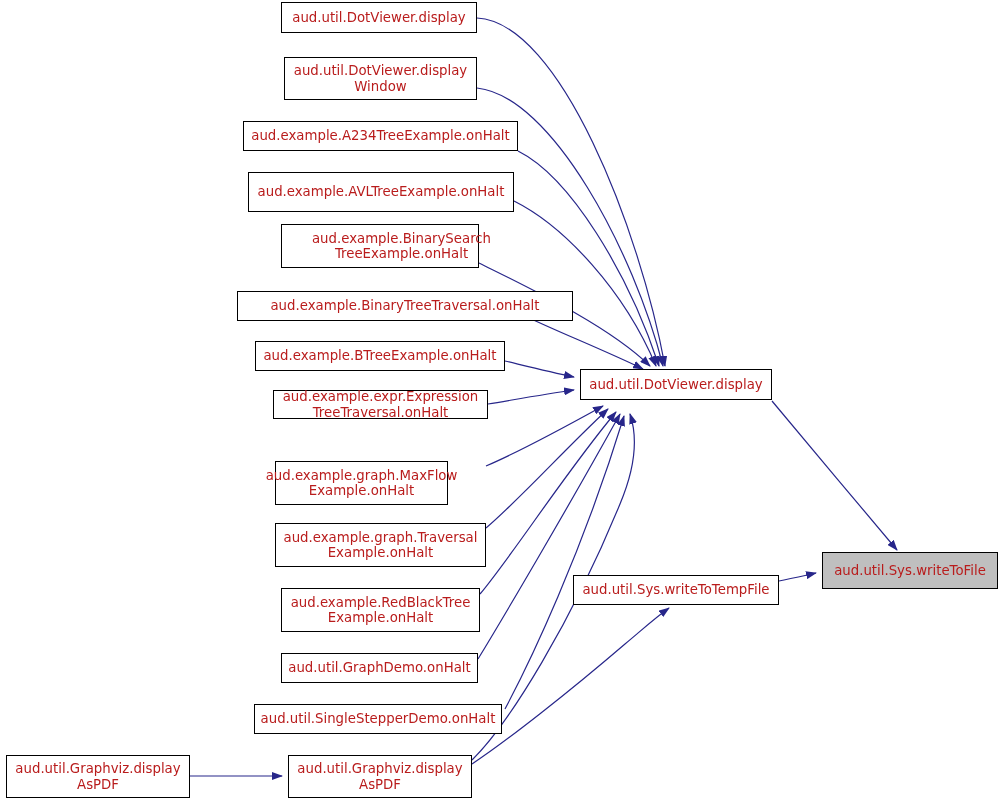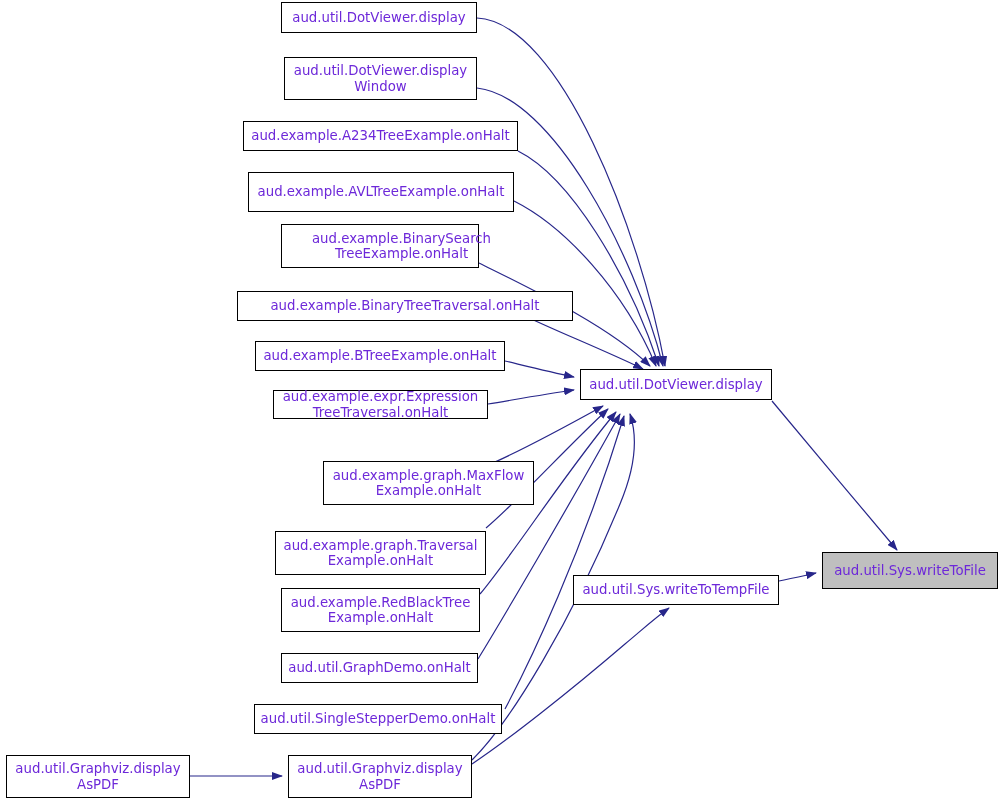--- a/index.html
+++ b/index.html
@@ -24,21 +24,21 @@
     left: 0;
     top: 0;
     width: 1004px;
     height: 803px;
   }
   .node-box {
     position: absolute;
     box-sizing: border-box;
     border: 1px solid #000000;
     background: #ffffff;
-    color: #6d28d9;
+    color: #b91c1c;
     font-size: 13.3px;
     line-height: 15.5px;
     display: flex;
     align-items: center;
     justify-content: center;
     text-align: center;
     white-space: pre-line;
     z-index: 5;
   }
   .node-box.highlight {
@@ -87,23 +87,23 @@
       <div class="node-box" style="left: 284px; top: 57px; width: 193px; height: 43px;"><span class="node-label">aud.util.DotViewer.display
 Window</span></div>
       <div class="node-box" style="left: 243px; top: 121px; width: 275px; height: 30px;"><span class="node-label">aud.example.A234TreeExample.onHalt</span></div>
       <div class="node-box" style="left: 248px; top: 172px; width: 266px; height: 40px;"><span class="node-label">aud.example.AVLTreeExample.onHalt</span></div>
       <div class="node-box" style="left: 281px; top: 224px; width: 198px; height: 44px; padding-left: 43px;"><span class="node-label">aud.example.BinarySearch
 TreeExample.onHalt</span></div>
       <div class="node-box" style="left: 237px; top: 291px; width: 336px; height: 30px;"><span class="node-label">aud.example.BinaryTreeTraversal.onHalt</span></div>
       <div class="node-box" style="left: 255px; top: 341px; width: 250px; height: 30px;"><span class="node-label">aud.example.BTreeExample.onHalt</span></div>
       <div class="node-box" style="left: 273px; top: 390px; width: 215px; height: 29px;"><span class="node-label">aud.example.expr.Expression
 TreeTraversal.onHalt</span></div>
-      <div class="node-box" style="left: 275px; top: 461px; width: 211px; height: 44px; margin-left: 48px;"><span class="node-label">aud.example.graph.MaxFlow
+      <div class="node-box" style="left: 275px; top: 461px; width: 173px; height: 44px;"><span class="node-label">aud.example.graph.MaxFlow
 Example.onHalt</span></div>
-      <div class="node-box" style="left: 275px; top: 523px; width: 211px; height: 44px; margin-top: 8px;"><span class="node-label">aud.example.graph.Traversal
+      <div class="node-box" style="left: 275px; top: 523px; width: 211px; height: 44px;"><span class="node-label">aud.example.graph.Traversal
 Example.onHalt</span></div>
       <div class="node-box" style="left: 281px; top: 588px; width: 199px; height: 44px;"><span class="node-label">aud.example.RedBlackTree
 Example.onHalt</span></div>
       <div class="node-box" style="left: 281px; top: 653px; width: 197px; height: 30px;"><span class="node-label">aud.util.GraphDemo.onHalt</span></div>
       <div class="node-box" style="left: 254px; top: 704px; width: 248px; height: 30px; align-items: center;"><span class="node-label">aud.util.SingleStepperDemo.onHalt</span></div>
       <div class="node-box" style="left: 6px; top: 755px; width: 184px; height: 43px;"><span class="node-label">aud.util.Graphviz.display
 AsPDF</span></div>
       <div class="node-box" style="left: 288px; top: 755px; width: 184px; height: 43px;"><span class="node-label">aud.util.Graphviz.display
 AsPDF</span></div>
       <div class="node-box" style="left: 580px; top: 369px; width: 192px; height: 31px;"><span class="node-label">aud.util.DotViewer.display</span></div>

